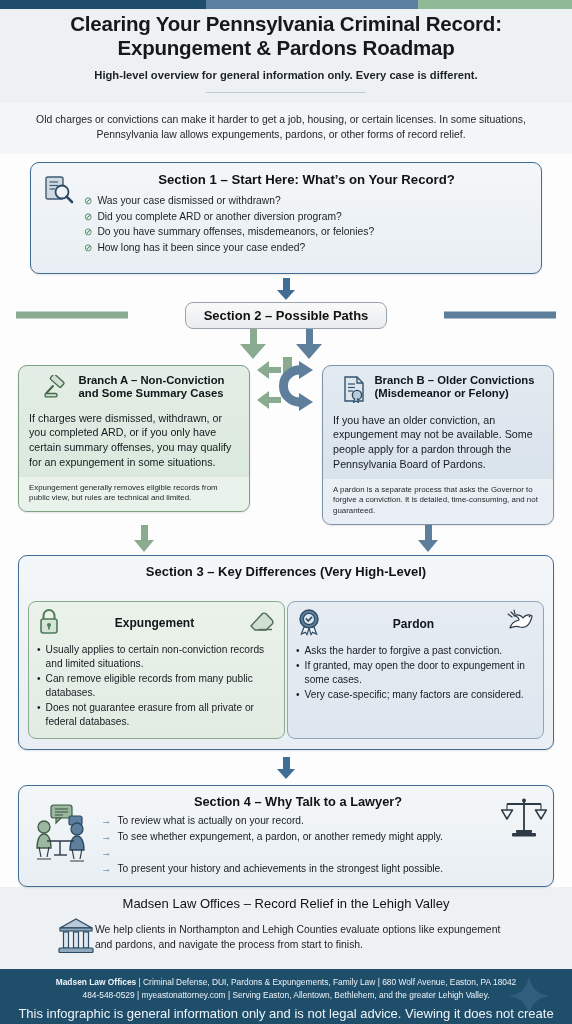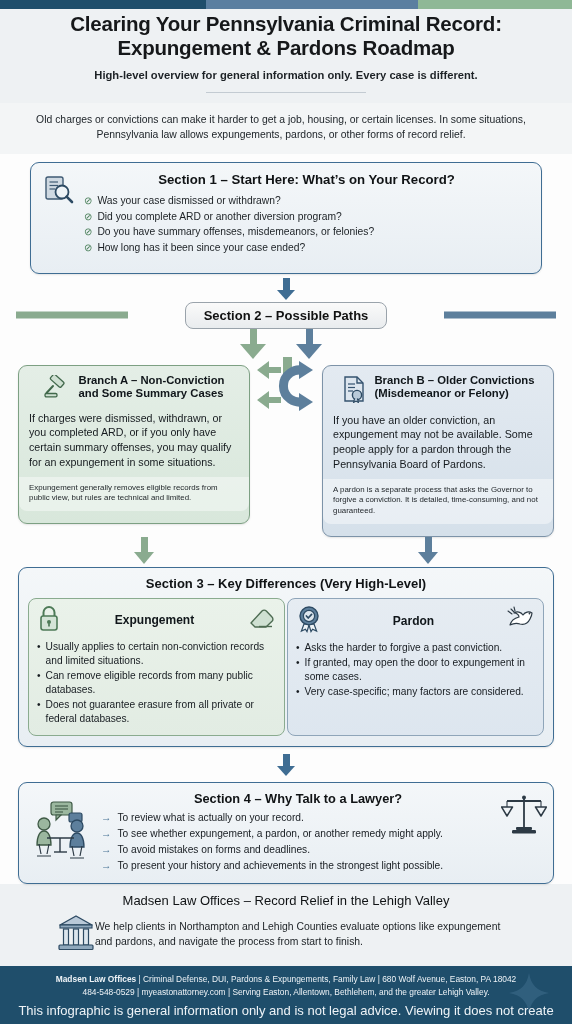--- a/index.html
+++ b/index.html
@@ -159,21 +159,21 @@
   }
 
   
   .branches {
     display: flex; gap: 0; align-items: flex-start;
     position: relative; margin-top: 2px;
   }
   .branch {
     width: 232px;
     border-radius: 9px;
-    padding: 8px 10px 12px 10px;
+    padding: 8px 10px 0 10px;
     box-shadow: 0 1px 2px rgba(0,0,0,.10);
     position: relative;
   }
   .branch.a {
     margin-left: 2px;
     border: 1.3px solid #7da083;
     background: linear-gradient(180deg,#e4eee6 0%, #d8e7db 100%);
   }
   .branch.b {
     margin-left: auto; margin-right: 2px;
@@ -221,21 +221,21 @@
   .ba.left .head { border-top-color: #8aab8f; }
   .ba.right .stem { background: #5d7f9c; }
   .ba.right .head { border-top-color: #5d7f9c; }
 
   
   .sec3 {
     margin: 0 2px;
     padding: 8px 9px 10px 9px;
   }
   .sec3-h { font-size: 13px; font-weight: bold; text-align: center; color: #101315; }
-  .cols { display: flex; gap: 2px; margin-top: 7px; }
+  .cols { display: flex; gap: 2px; margin-top: 22px; }
   .col {
     flex: 1; border-radius: 8px; padding: 6px 8px 8px 8px;
   }
   .col.green { border: 1.2px solid #8aab8f; background: linear-gradient(180deg,#eaf2ea,#e2ece3); }
   .col.blue  { border: 1.2px solid #8fa5b9; background: linear-gradient(180deg,#e6ecf2,#dde6ef); }
   .col-head {
     display: flex; align-items: center; justify-content: space-between;
     min-height: 30px;
   }
   .col-title { font-size: 12px; font-weight: bold; color: #10161a; flex: 1; text-align: center; }
@@ -544,21 +544,20 @@
           <li>
               <span class="arr">→</span>
               <span>To review what is actually on your record.</span>
             </li>
           <li>
               <span class="arr">→</span>
               <span>To see whether expungement, a pardon, or another remedy might apply.</span>
             </li>
           <li>
               <span class="arr">→</span>
-              <span>To avoid mistakes on forms and deadlines.</span>
             </li>
           <li>
               <span class="arr">→</span>
               <span>To present your history and achievements in the strongest light possible.</span>
             </li>
         </ul>
       </div>
       <div style="flex:0 0 auto;align-self:flex-start;margin-top:2px;">
         <svg width="46" height="44" viewBox="0 0 46 44">
           <line x1="23" y1="4" x2="23" y2="34" stroke="#2d3a45" stroke-width="1.8"></line>

